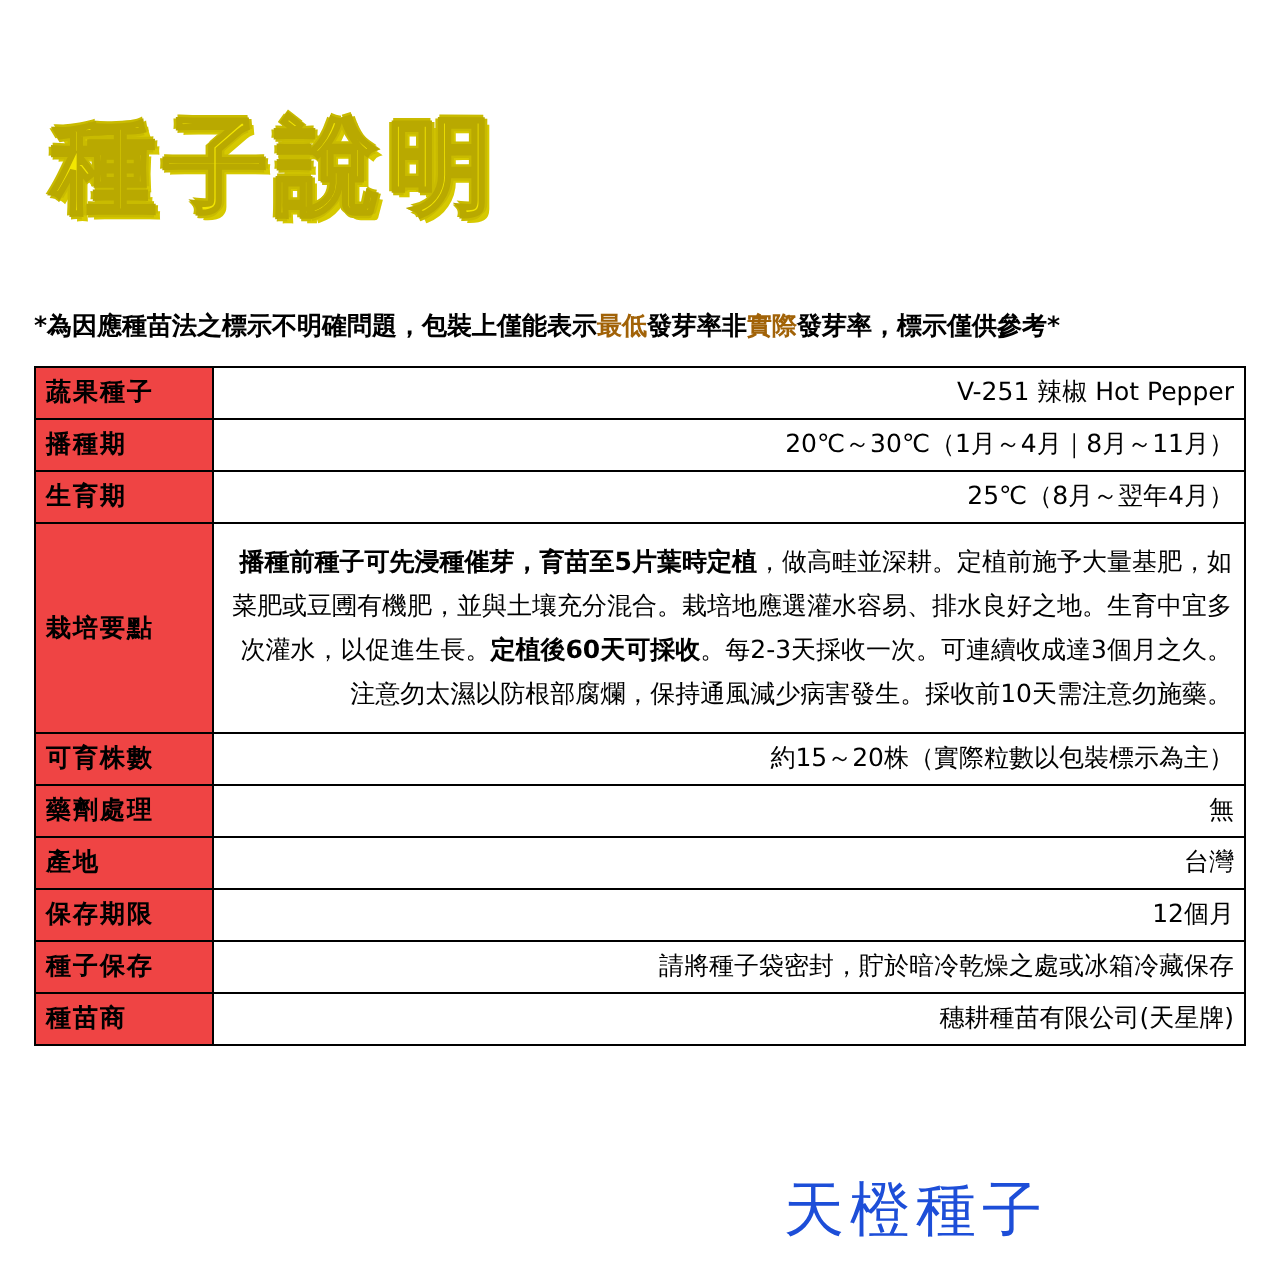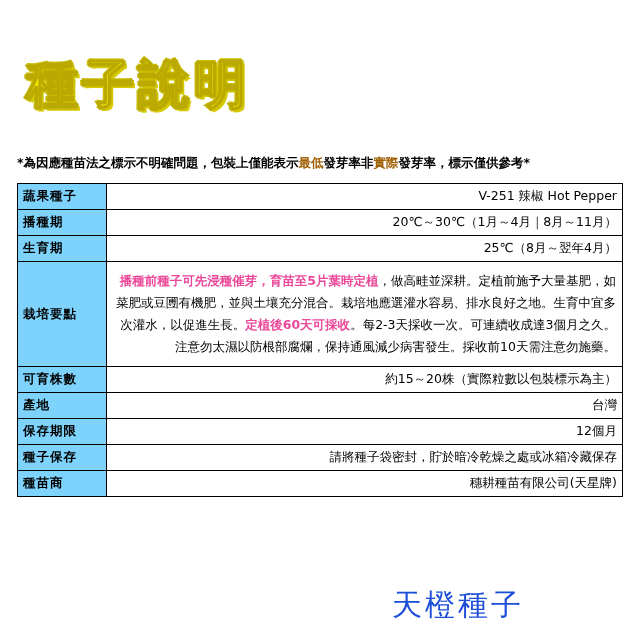--- a/index.html
+++ b/index.html
@@ -68,40 +68,40 @@
   .tbl td {
     border: 1px solid #000000;
     font-size: 12.5px;
     color: #000;
     padding: 3px 5px;
     vertical-align: middle;
     line-height: 1.45;
   }
   .tbl td.lbl {
     width: 78px;
-    background: #7dd3fc;
+    background: #ef4444;
     font-weight: bold;
     text-align: left;
     letter-spacing: 1px;
     white-space: nowrap;
   }
   .tbl td.val {
     background: #ffffff;
     text-align: right;
   }
   .row-h td { height: 19px; }
   
   td.keypoints {
     vertical-align: middle;
     padding: 8px 6px 8px 6px;
     line-height: 1.75;
     text-align: justify;
   }
   td.keypoints .red {
-    color: #ec4899;
+    color: #000000;
     font-weight: bold;
   }
   td.lbl.keylbl {
     vertical-align: middle;
   }
   
   .watermark {
     position: absolute;
     right: 16px;
     bottom: 14px;
@@ -143,20 +143,24 @@
         <td class="lbl keylbl">栽培要點</td>
         <td class="val keypoints">
           <span class="red">播種前種子可先浸種催芽，育苗至5片葉時定植</span><span>，做高畦並深耕。定植前施予大量基肥，如菜肥或豆圑有機肥，並與土壤充分混合。栽培地應選灌水容易、排水良好之地。生育中宜多次灌水，以促進生長。</span><span class="red">定植後60天可採收</span><span>。每2-3天採收一次。可連續收成達3個月之久。注意勿太濕以防根部腐爛，保持通風減少病害發生。採收前10天需注意勿施藥。</span>
         </td>
       </tr>
       <tr class="row-h">
         <td class="lbl">可育株數</td>
         <td class="val">約15～20株（實際粒數以包裝標示為主）</td>
       </tr>
       <tr class="row-h">
+        <td class="lbl">藥劑處理</td>
+        <td class="val">無</td>
+      </tr>
+      <tr class="row-h">
         <td class="lbl">產地</td>
         <td class="val">台灣</td>
       </tr>
       <tr class="row-h">
         <td class="lbl">保存期限</td>
         <td class="val">12個月</td>
       </tr>
       <tr class="row-h">
         <td class="lbl">種子保存</td>
         <td class="val">請將種子袋密封，貯於暗冷乾燥之處或冰箱冷藏保存</td>

